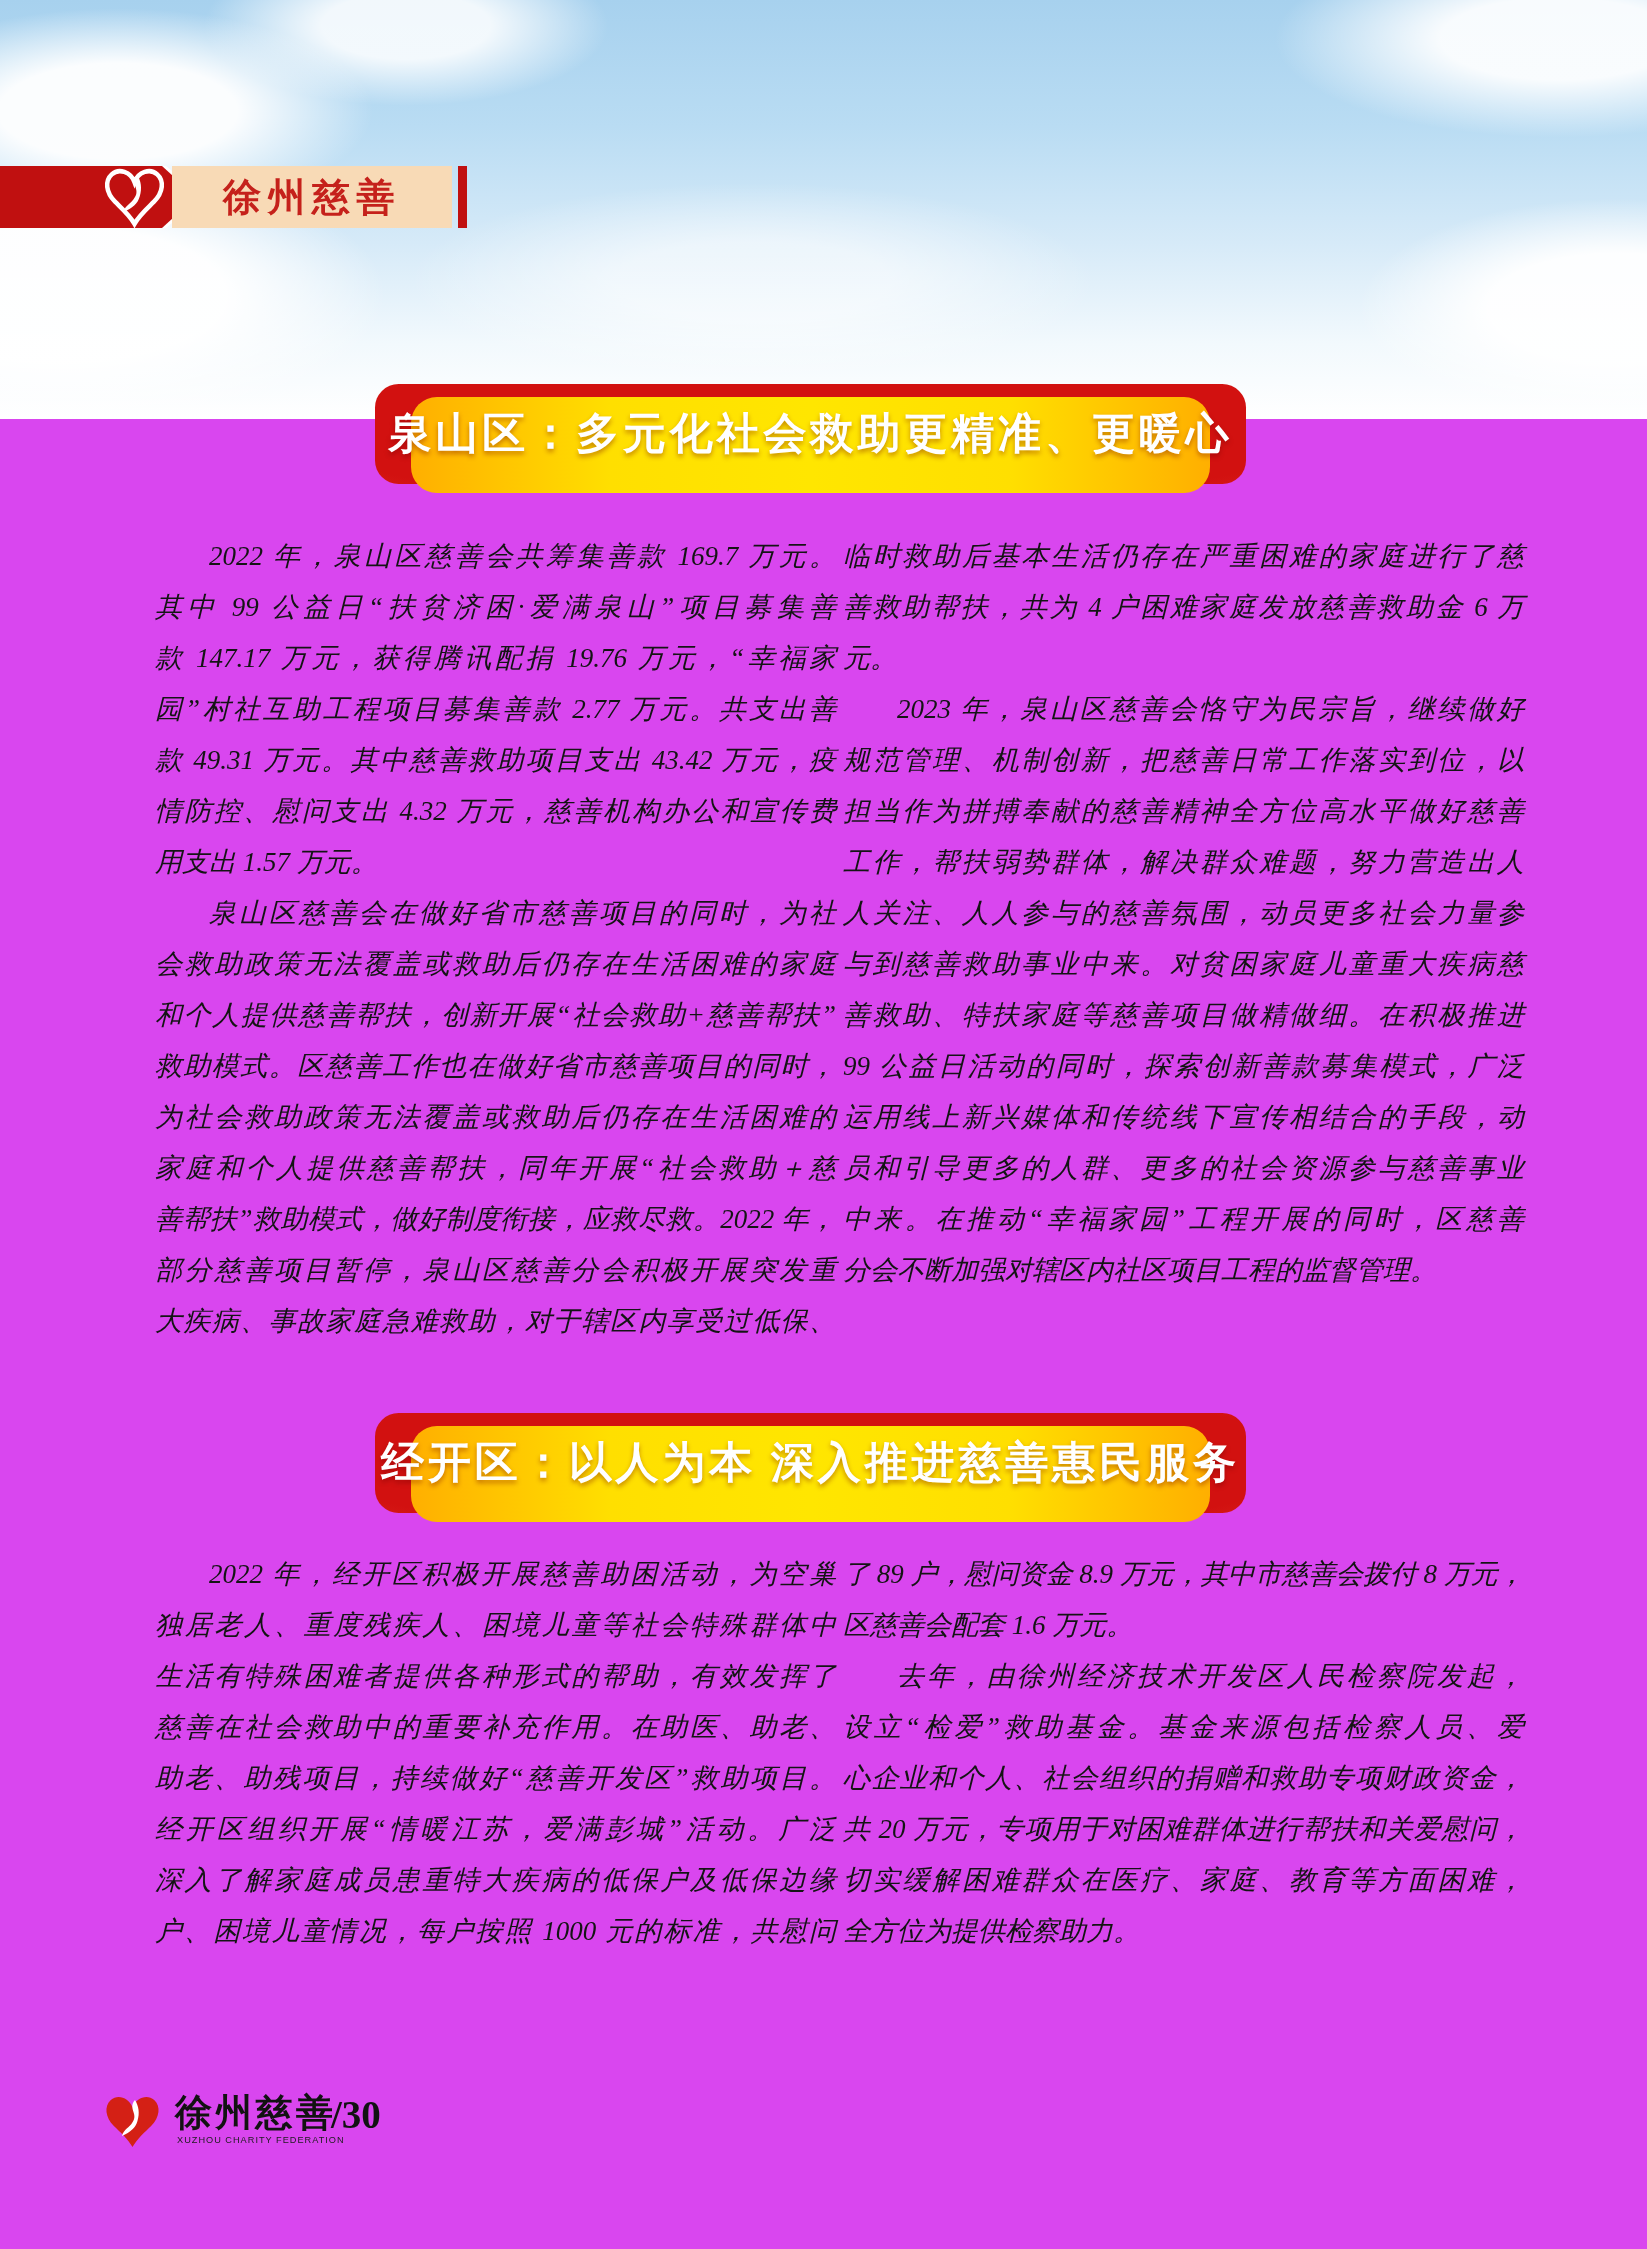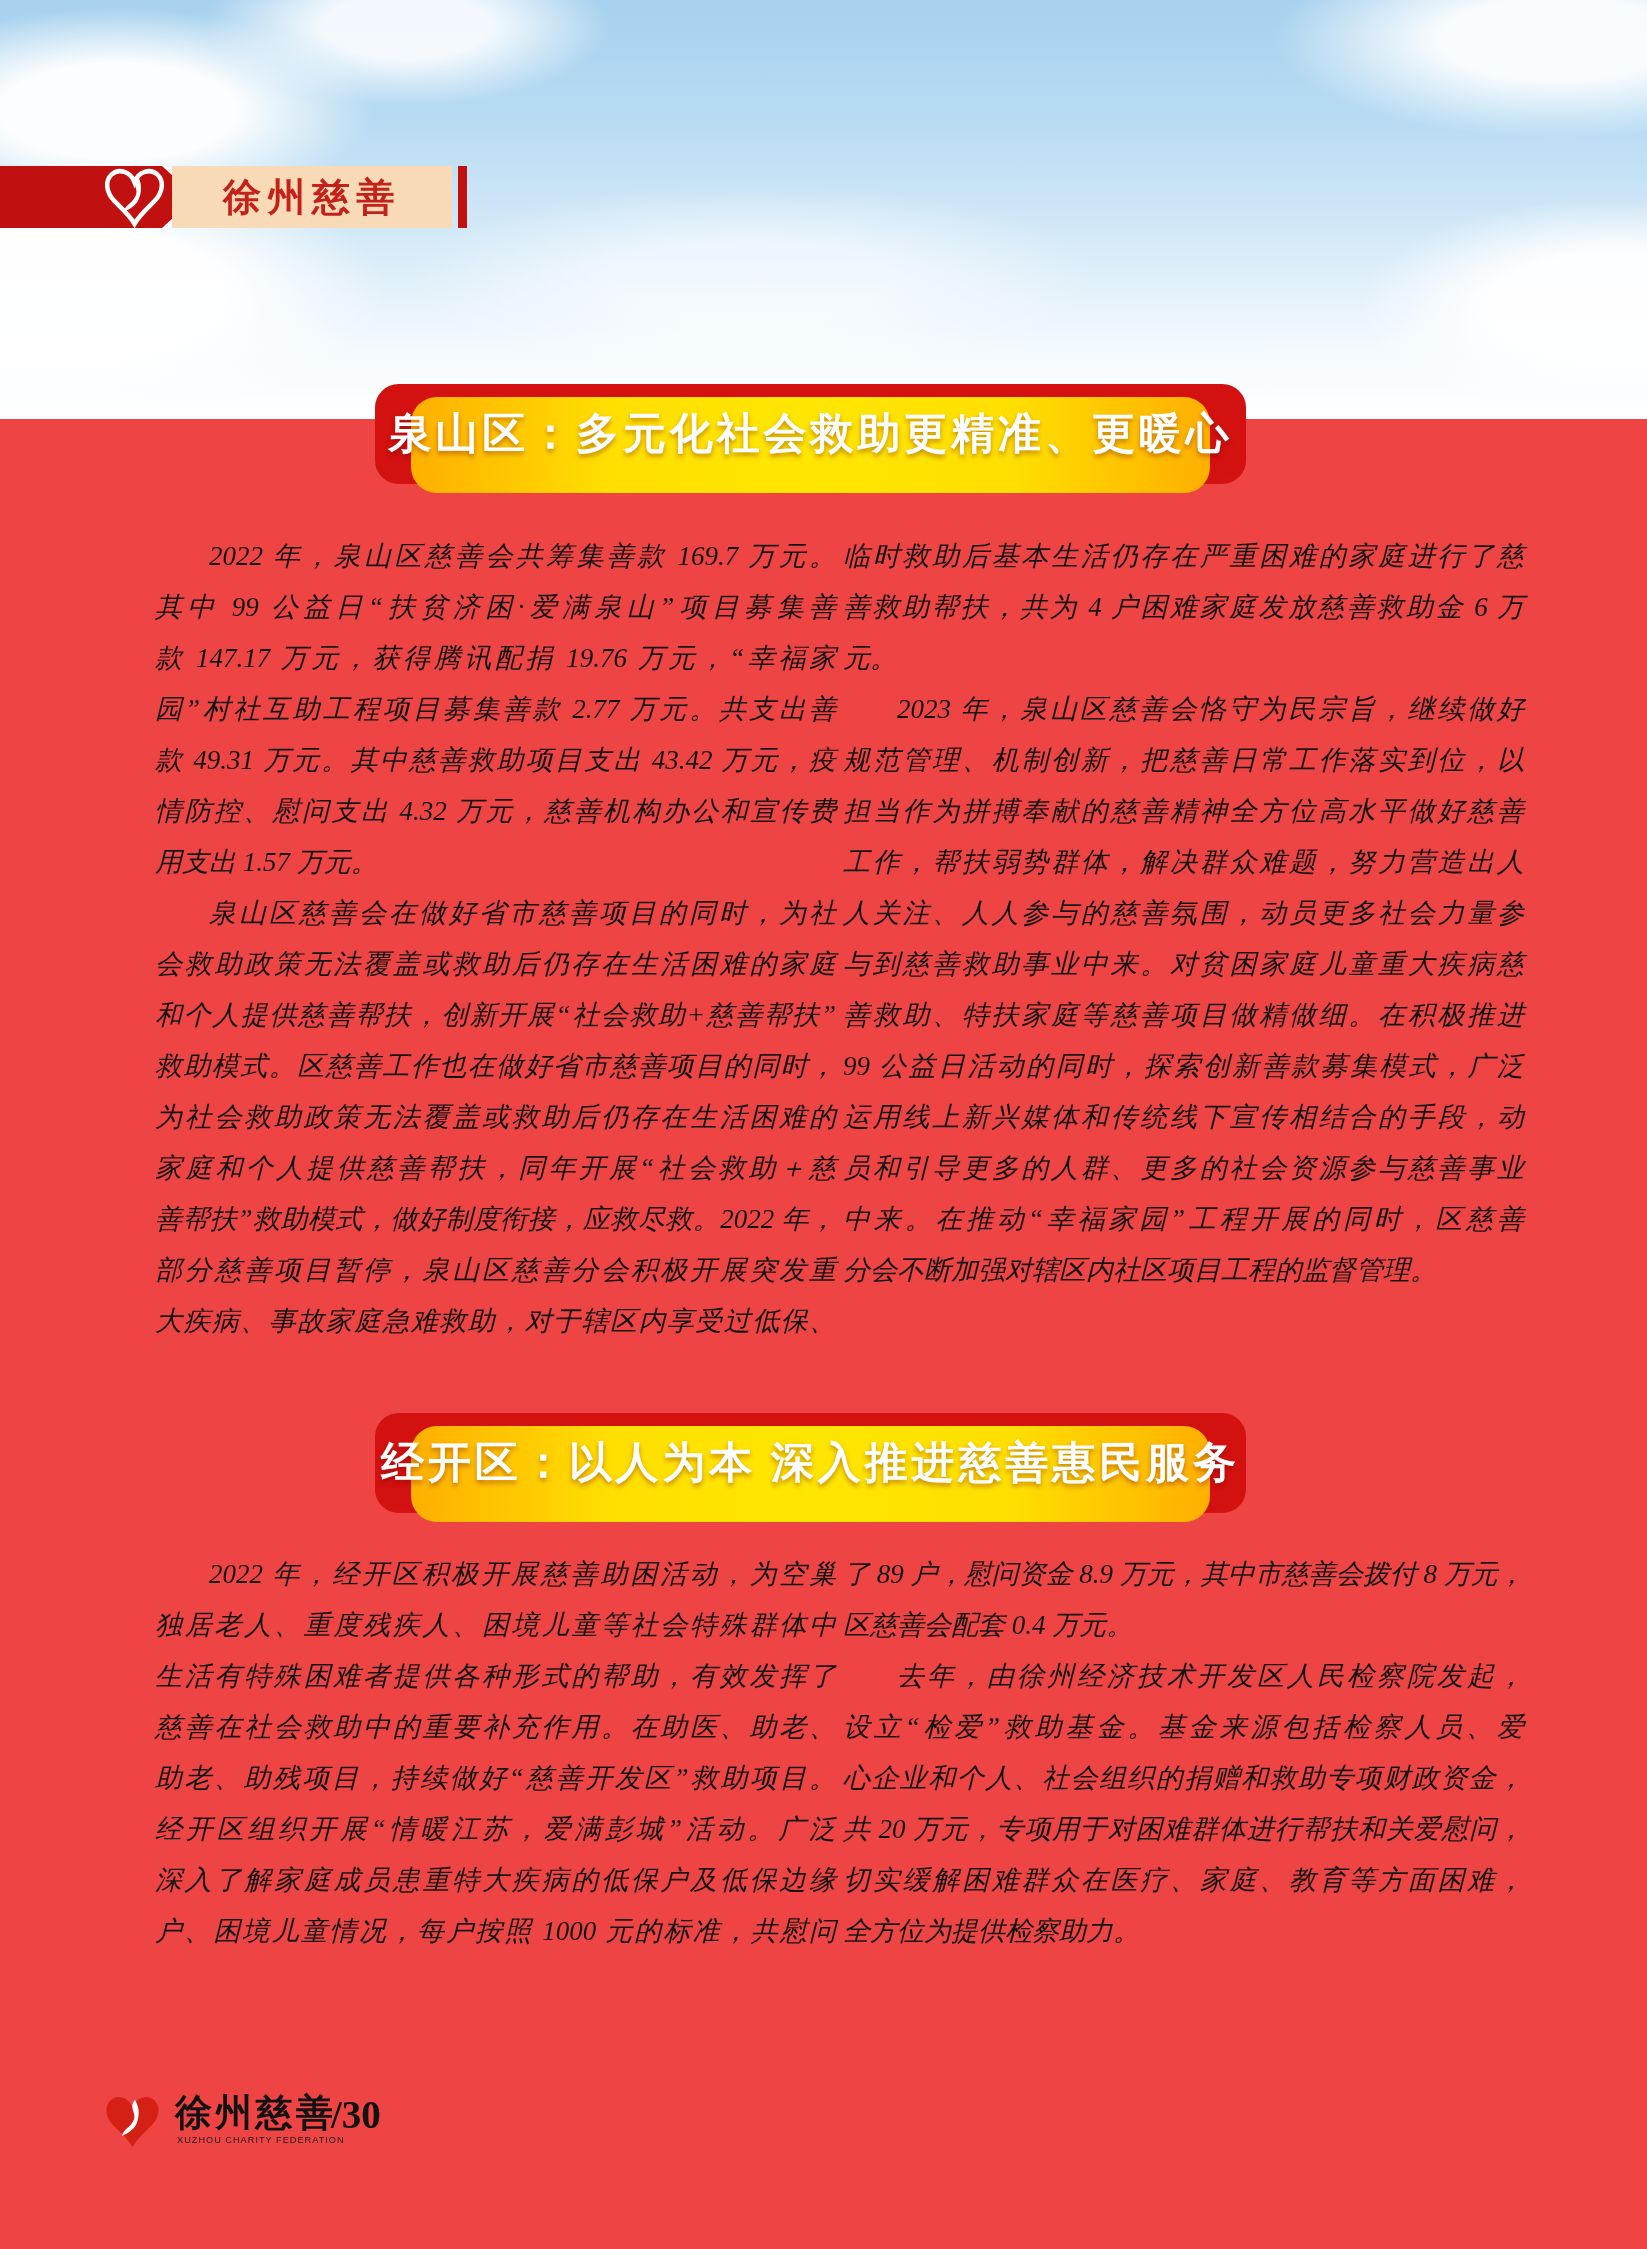--- a/index.html
+++ b/index.html
@@ -1,16 +1,16 @@
 <!DOCTYPE html>
 <html style="font-size:10.5px"><head>
 <meta charset="utf-8">
 <style>
   html,body{margin:0;padding:0;background:#ffffff;}
-  .page{position:relative;width:1647px;height:2250px;background:#ef4444;overflow:hidden;
+  .page{position:relative;width:1647px;height:2250px;background:#d946ef;overflow:hidden;
         font-family:"Liberation Serif","DejaVu Serif",serif;}
 
   
   .sky{position:absolute;left:0;top:0;width:1647px;height:419px;
     background:
       radial-gradient(ellipse 340px 137px at 118px 111px, rgba(255,255,255,.95) 35%, rgba(255,255,255,0) 75%),
       radial-gradient(ellipse 281px 111px at 406px 26px,  rgba(255,255,255,.85) 30%, rgba(255,255,255,0) 72%),
       radial-gradient(ellipse 419px 170px at 59px 295px,  rgba(255,255,255,.97) 40%, rgba(255,255,255,0) 78%),
       radial-gradient(ellipse 393px 137px at 1558px 39px, rgba(255,255,255,.92) 30%, rgba(255,255,255,0) 72%),
       radial-gradient(ellipse 340px 144px at 1617px 308px,rgba(255,255,255,.95) 38%, rgba(255,255,255,0) 76%),
@@ -129,21 +129,21 @@
       <div class="line">生活有特殊困难者提供各种形式的帮助，有效发挥了</div>
       <div class="line">慈善在社会救助中的重要补充作用。在助医、助老、</div>
       <div class="line">助老、助残项目，持续做好“慈善开发区”救助项目。</div>
       <div class="line">经开区组织开展“情暖江苏，爱满彭城”活动。广泛</div>
       <div class="line">深入了解家庭成员患重特大疾病的低保户及低保边缘</div>
       <div class="line">户、困境儿童情况，每户按照 1000 元的标准，共慰问</div>
     </div>
   <div class="col" id="s2-right">
 
   <div class="line">了 89 户，慰问资金 8.9 万元，其中市慈善会拨付 8 万元，</div>
-      <div class="line end">区慈善会配套 0.4 万元。</div>
+      <div class="line end">区慈善会配套 1.6 万元。</div>
       <div class="line indent">去年，由徐州经济技术开发区人民检察院发起，</div>
       <div class="line">设立“检爱”救助基金。基金来源包括检察人员、爱</div>
       <div class="line">心企业和个人、社会组织的捐赠和救助专项财政资金，</div>
       <div class="line">共 20 万元，专项用于对困难群体进行帮扶和关爱慰问，</div>
       <div class="line">切实缓解困难群众在医疗、家庭、教育等方面困难，</div>
       <div class="line end">全方位为提供检察助力。</div>
     </div>
 
   <svg class="ftr-heart" viewBox="0 0 100 100">
     <path d="M50 28 C44 12 26 6 15 16 C4 26 6 44 20 58 C30 68 42 78 50 92 C58 78 70 68 80 58 C94 44 96 26 85 16 C74 6 56 12 50 28 Z" fill="#d42015"></path>

